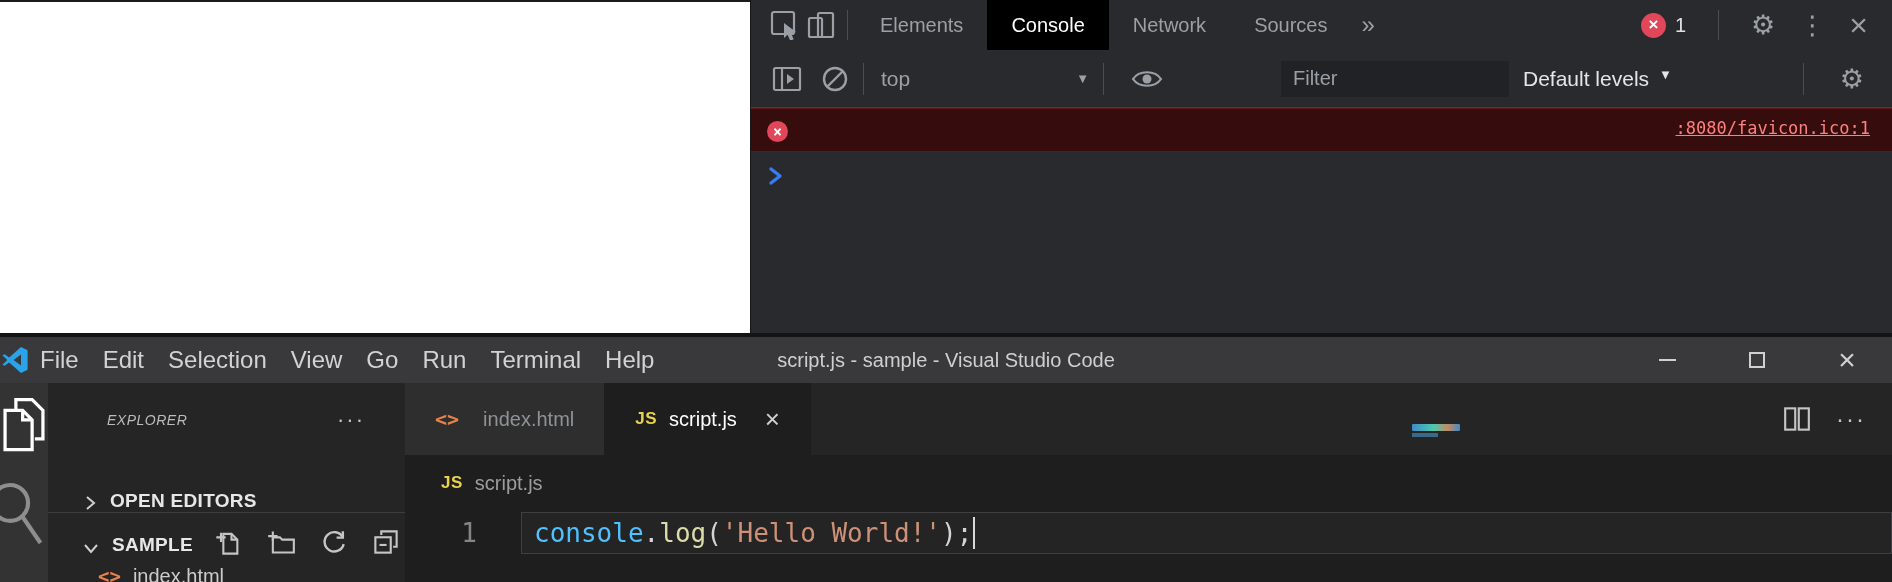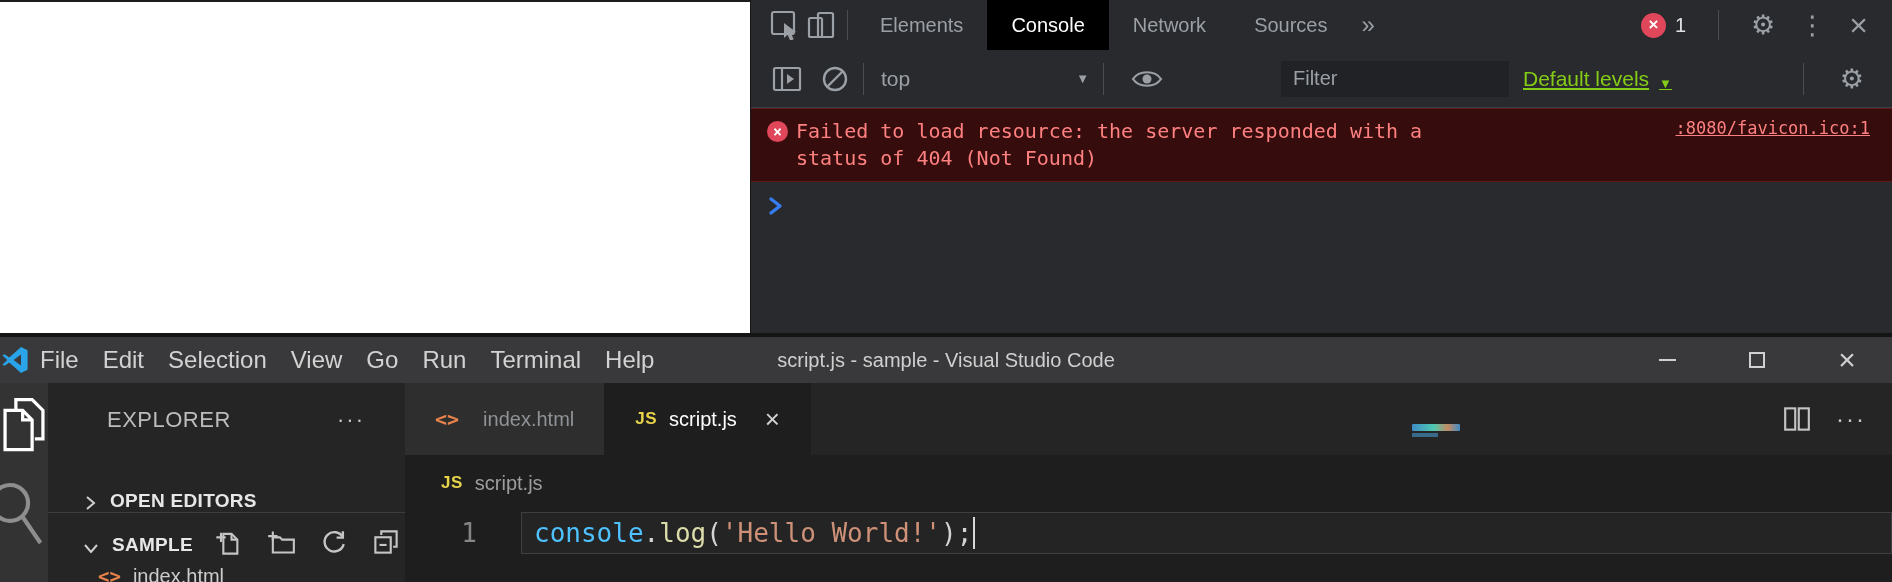--- a/index.html
+++ b/index.html
@@ -32,21 +32,21 @@
   .dt-toolbar > * { position:absolute; top:50%; transform:translateY(-50%); }
   .tb-panel { left:18px; } .tb-block { left:66px; }
   .tb-sep1 { left:112px; } .tb-sep2 { left:352px; } .tb-sep3 { right:88px; }
   .tb-vsep { width:1px; height:32px; background:#4a4d51; }
   .tb-context { left:130px; width:208px; display:flex; align-items:center; font-size:21px; color:#9aa0a6; }
   .tb-context .caret { margin-left:auto; font-size:13px; }
   .tb-eye { left:378px; }
   .tb-filter { left:530px; width:228px; height:36px; background:#212226; border:none; outline:none;
                color:#c7cacd; font-size:20px; padding:0 12px; font-family:"Liberation Sans",sans-serif; }
   .tb-filter::placeholder { color:#9aa0a6; }
-  .tb-levels { left:772px; display:flex; align-items:flex-end; gap:10px; font-size:21px; color:#84cc16;text-decoration:underline; }
+  .tb-levels { left:772px; display:flex; align-items:flex-start; gap:10px; font-size:21px; color:#e5e5e5; }
   .tb-levels .caret { font-size:13px; }
   .tb-gear { right:28px; }
 
   .dt-console { font-family:"DejaVu Sans Mono", monospace; }
   .dt-log { height:44px; display:flex; align-items:center; border-bottom:1px solid #3a3d42;
             font-size:20px; color:#e8eaed; padding:0 22px 0 44px; background:#242528; }
   .dt-link { margin-left:auto; color:var(--c-link_gray,#9aa0a6); text-decoration:underline; font-size:20px; white-space:nowrap; }
   .dt-error { display:flex; align-items:flex-start; padding:9px 22px 9px 16px;
               background:var(--c-devtools_error_bg,#360c0c);
               border-top:1px solid #5c1b1b; border-bottom:1px solid #5c1b1b; }
@@ -69,21 +69,21 @@
   .ctl-max-box { width:16px; height:16px; border:2px solid #d0d0d0; }
   .ctl-close-x { font-size:30px; line-height:1; }
 
   .vs-body { display:flex; height:199px; }
   .activitybar { width:48px; background:#333333; flex:none; position:relative; overflow:hidden; }
   .ab-files { position:absolute; left:1px; top:12px; }
   .ab-search { position:absolute; left:-12px; top:96px; }
 
   .sidebar { width:357px; background:#252526; flex:none; overflow:hidden; }
   .sb-header { height:74px; display:flex; align-items:center; padding:0 40px 0 59px; }
-  .sb-header-title { font-size:22px; color:#bcbcbc; letter-spacing:0.5px; }
+  .sb-header-title { font-size:14px; color:#bcbcbc; letter-spacing:0.5px;font-style:italic; }
   .sb-header-dots { margin-left:auto; color:#c5c5c5; font-size:22px; letter-spacing:2px; }
   .sb-section { height:56px; display:flex; align-items:flex-end; padding-left:34px;
                 border-bottom:1px solid #3d3d3d; }
   .sb-section-label { margin-left:12px; font-size:19px; font-weight:bold; color:#e7e7e7; letter-spacing:0.3px; }
   .sb-sample { height:43px; border-bottom:none; }
   .sb-actions { display:flex; align-items:center; gap:26px; margin-left:22px; }
   .sb-item { height:40px; display:flex; align-items:center; padding-left:50px; color:#cccccc; font-size:20px; }
   .glyph-html { color:var(--c-html_orange,#e8824a); font-family:"DejaVu Sans Mono",monospace;
                 font-weight:bold; font-size:19px; margin-right:12px; }
   .glyph-js { color:var(--c-js_yellow,#e8d44b); font-weight:bold; font-size:17px; letter-spacing:0.5px; }
@@ -192,24 +192,20 @@
           <span>Default levels</span>
           <span class="caret">▼</span>
         </span>
         <span class="tb-sep3 tb-vsep"></span>
         <span class="tb-gear glyph-gear">⚙</span>
       </div>
 
       <div class="dt-console">
         <div class="dt-error">
           <span class="err-circle">×</span>
-          <span class="err-lines">
-            <div>Failed to load resource: the server responded with a</div>
-            <div>status of 404 (Not Found)</div>
-          </span>
           <a class="err-link">:8080/favicon.ico:1</a>
         </div>
         <div class="dt-prompt">
           <svg width="18" height="20" viewBox="0 0 18 20" fill="none">
             <path d="M4 3 L13 10 L4 17" stroke="#367cf3" stroke-width="3.4" stroke-linecap="round" stroke-linejoin="round"></path>
           </svg>
         </div>
       </div>
     </div>
   </div>

